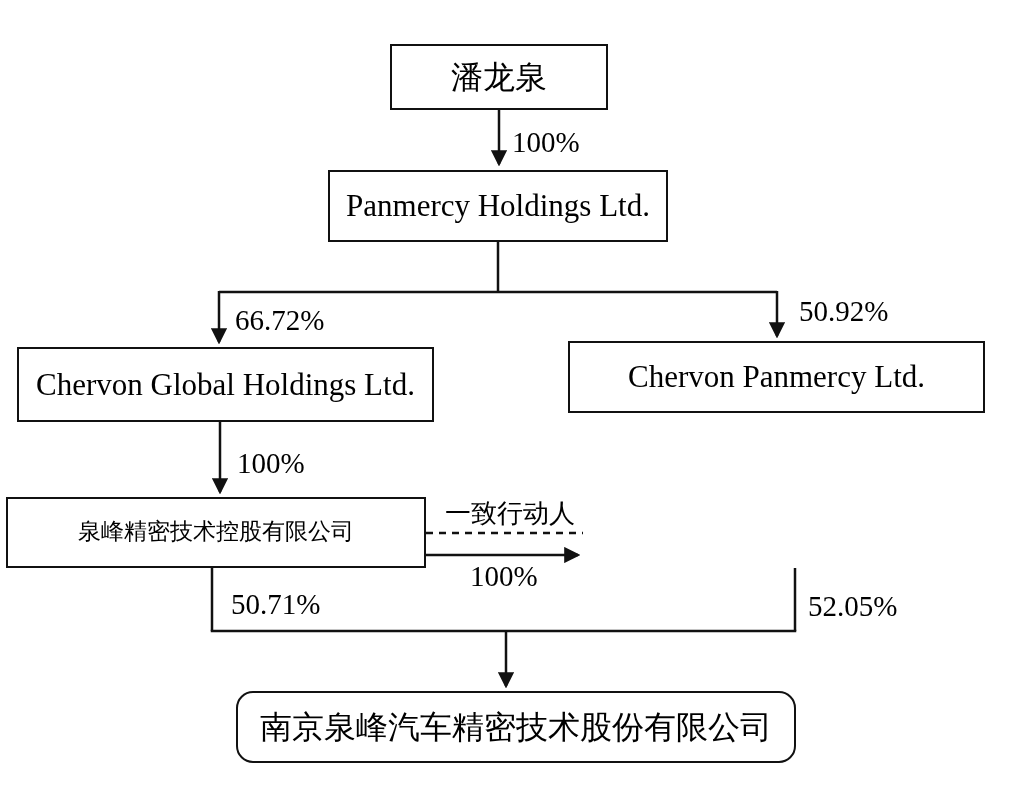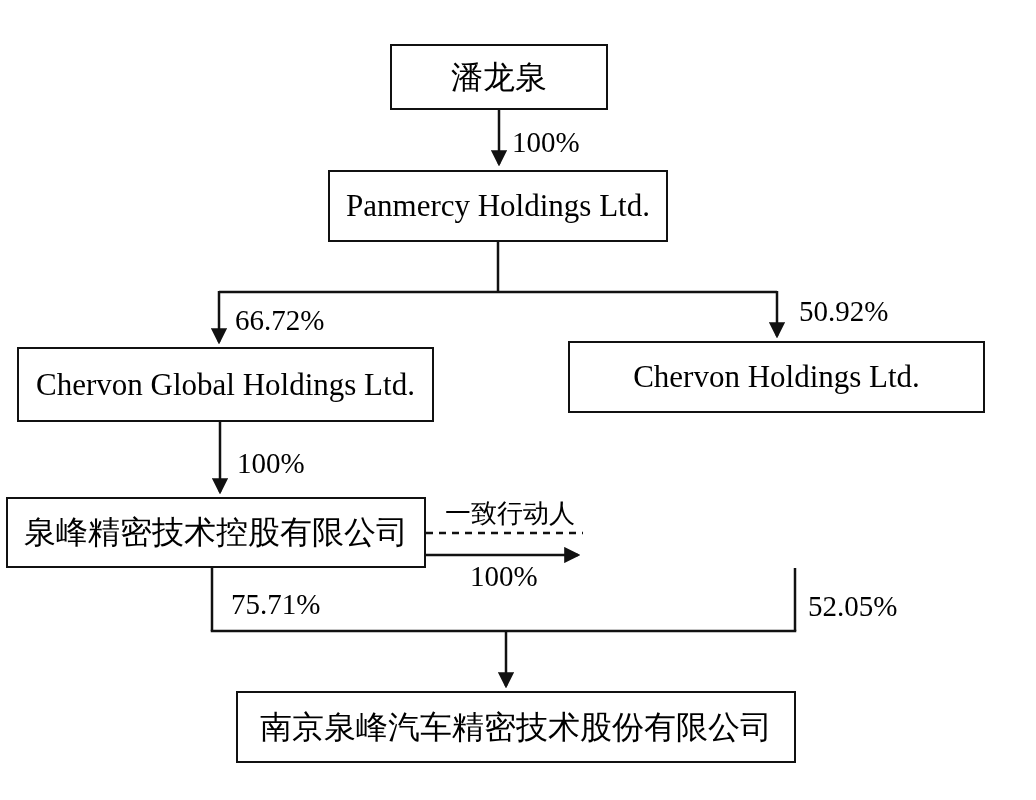--- a/index.html
+++ b/index.html
@@ -49,21 +49,21 @@
     font-size: 29px;
     white-space: nowrap;
   }
   .edge-label.cn-bold {
     font-family: "Liberation Sans", "DejaVu Sans", sans-serif;
     font-weight: normal;
     font-size: 26px;
     text-align: center;
   }
   .fs-en { font-size: 31px; text-align: center; }
-  .fs-cn { font-size: 32px; }
+  .fs-cn { font-size: 23px; }
   .fs-cn-sm { font-size: 32px; }
 </style>
 </head>
 <body>
 
 <div id="canvas">
 
   <svg id="edges-svg" viewBox="0 0 1036 800" xmlns="http://www.w3.org/2000/svg">
     <defs>
       <marker id="arrow" viewBox="0 0 10 10" refX="8.5" refY="5" markerWidth="6.5" markerHeight="6.5" orient="auto-start-reverse">
@@ -92,36 +92,36 @@
 
     <line class="edge" x1="506" y1="631" x2="506" y2="686" marker-end="url(#arrow)"></line>
   </svg>
 
   <div class="node-box fs-cn-sm" style="left:390px; top:44px; width:218px; height:66px;">潘龙泉</div>
 
   <div class="node-box fs-en" style="left:328px; top:170px; width:340px; height:72px;">Panmercy Holdings Ltd.</div>
 
   <div class="node-box fs-en" style="left:17px; top:347px; width:417px; height:75px;">Chervon Global Holdings Ltd.</div>
 
-  <div class="node-box fs-en" style="left:568px; top:341px; width:417px; height:72px;">Chervon Holdings Ltd.</div>
+  <div class="node-box fs-en" style="left:568px; top:341px; width:417px; height:72px;">Chervon Panmercy Ltd.</div>
 
   <div class="node-box fs-cn" style="left:6px; top:497px; width:420px; height:71px;">泉峰精密技术控股有限公司</div>
 
 
-  <div class="node-box fs-cn-sm" style="left:236px; top:691px; width:560px; height:72px;">南京泉峰汽车精密技术股份有限公司</div>
+  <div class="node-box fs-cn-sm" style="left:236px; top:691px; width:560px; height:72px;border-radius:17px;">南京泉峰汽车精密技术股份有限公司</div>
 
   <div class="edge-label" style="left:512px; top:127px;">100%</div>
 
   <div class="edge-label" style="left:235px; top:305px;">66.72%</div>
 
   <div class="edge-label" style="left:799px; top:296px;">50.92%</div>
 
   <div class="edge-label" style="left:237px; top:448px;">100%</div>
 
   <div class="edge-label cn-bold" style="left:437px; top:499px; width:146px;">一致行动人</div>
 
   <div class="edge-label" style="left:470px; top:561px;">100%</div>
 
-  <div class="edge-label" style="left:231px; top:589px;">75.71%</div>
+  <div class="edge-label" style="left:231px; top:589px;">50.71%</div>
 
   <div class="edge-label" style="left:808px; top:591px;">52.05%</div>
 
 </div>
 
 </body></html>

